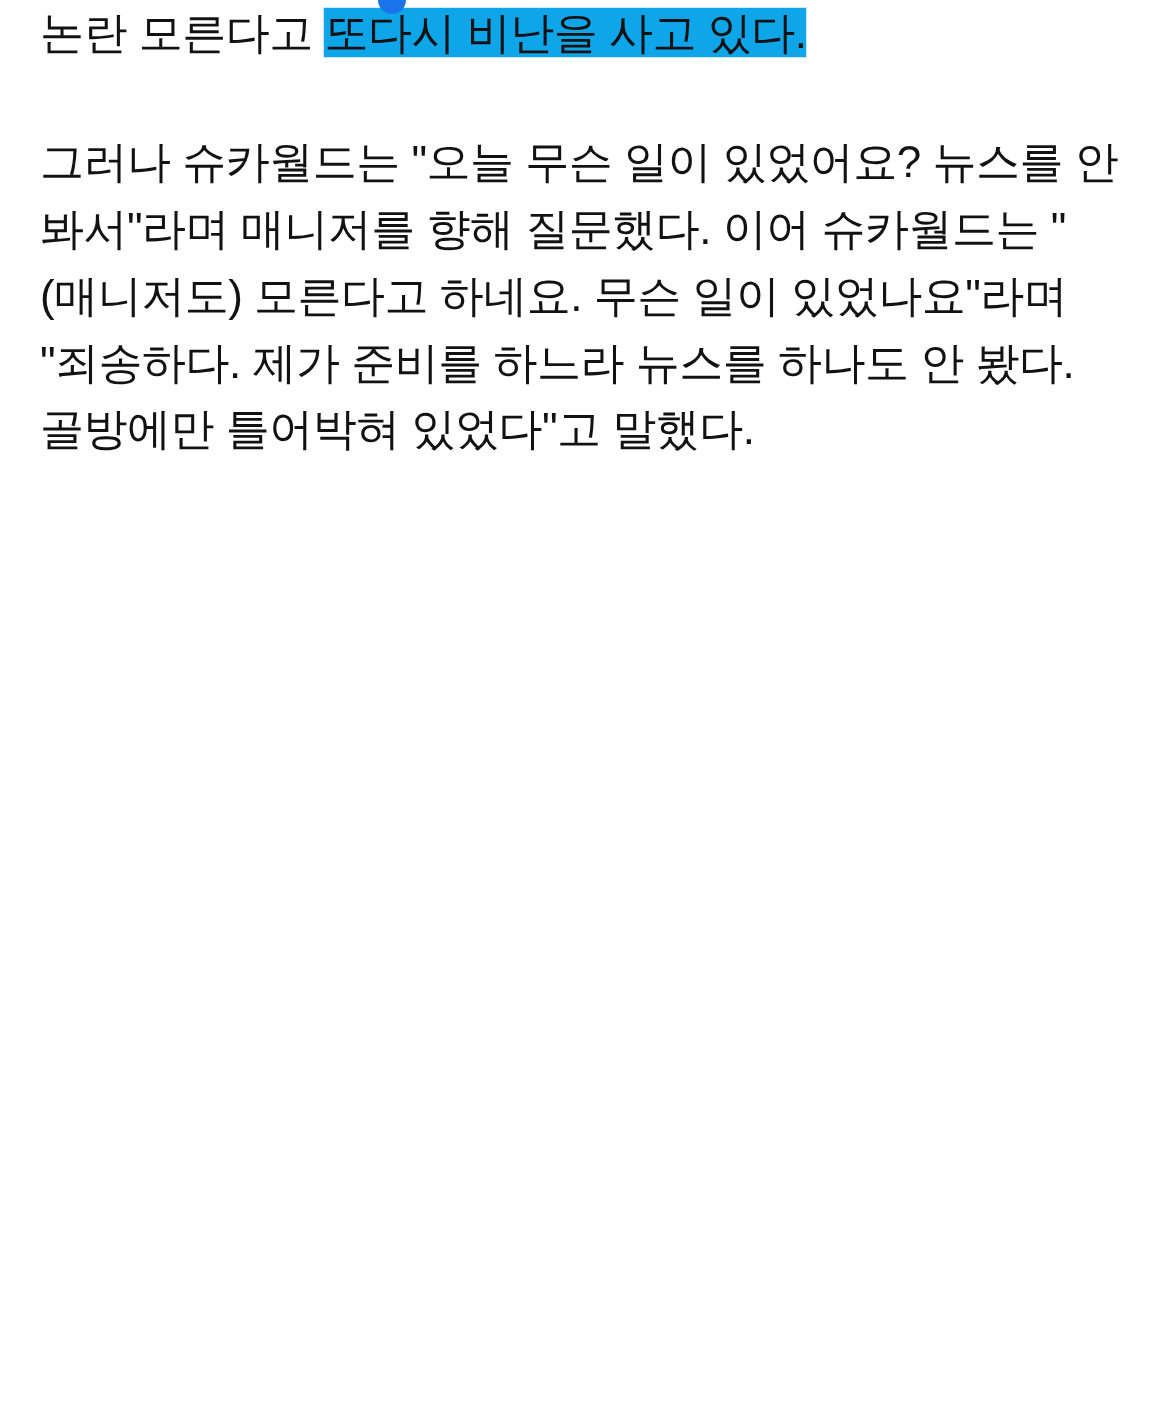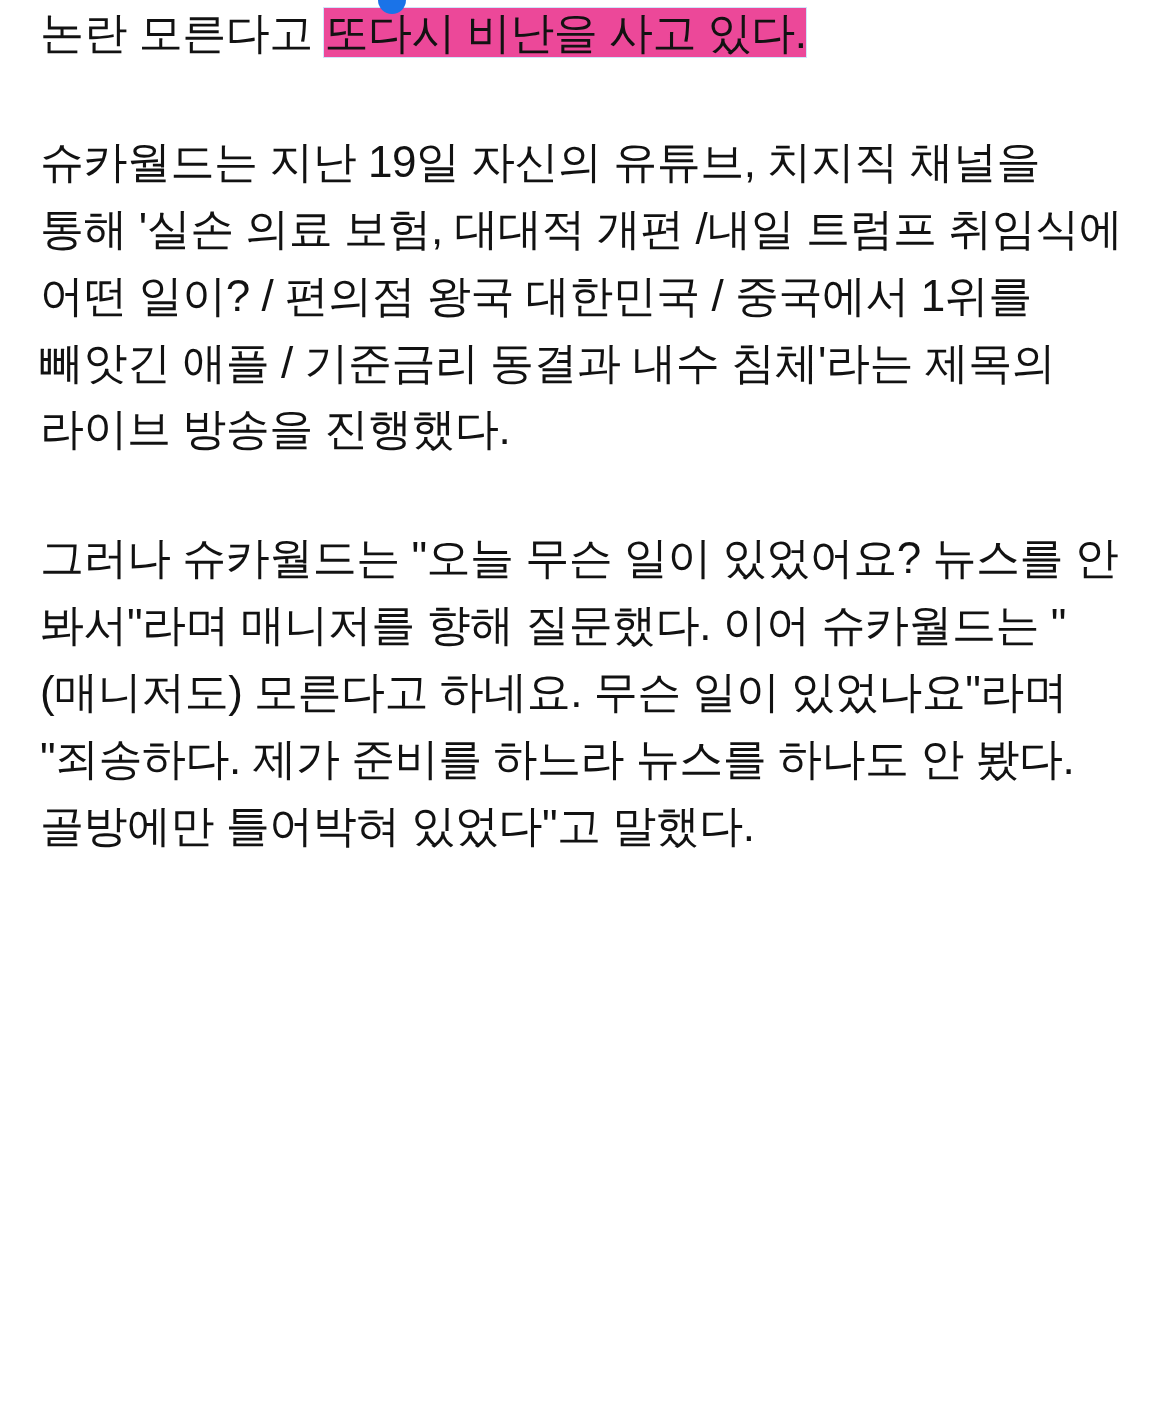--- a/index.html
+++ b/index.html
@@ -29,21 +29,21 @@
   p.para:first-child {
     margin-top: 0;
   }
   
   .clipped {
     margin-top: -58px;
     margin-bottom: 70px;
     overflow: hidden;
   }
   .sel {
-    background: #ec4899;
+    background: #0ea5e9;
     box-shadow: 0 0 0 1px #cfe4fb;
   }
   
   .handle-start {
     position: absolute;
     width: 28px;
     height: 28px;
     border-radius: 50%;
     background: #1a73e8;
     left: 338px;
@@ -61,19 +61,18 @@
 <div class="article">
 
   <div class="handle-wrap">
     <div class="handle-start"></div>
   </div>
 
   <p class="para clipped">
     <span>논란 모른다고 </span><span class="sel">또다시 비난을 사고 있다.</span>
   </p>
 
-  <p class="para">슈카월드는 지난 19일 자신의 유튜브, 치지직 채널을 통해 '실손 의료 보험, 대대적 개편 /내일 트럼프 취임식에 어떤 일이? / 편의점 왕국 대한민국 / 중국에서 1위를 빼앗긴 애플 / 기준금리 동결과 내수 침체'라는 제목의 라이브 방송을 진행했다.</p>
 
 
   <p class="para">그러나 슈카월드는 "오늘 무슨 일이 있었어요? 뉴스를 안 봐서"라며 매니저를 향해 질문했다. 이어 슈카월드는 "(매니저도) 모른다고 하네요. 무슨 일이 있었나요"라며 "죄송하다. 제가 준비를 하느라 뉴스를 하나도 안 봤다. 골방에만 틀어박혀 있었다"고 말했다.</p>
 
   <div class="spacer-bottom"></div>
 </div>
 
 </body></html>

